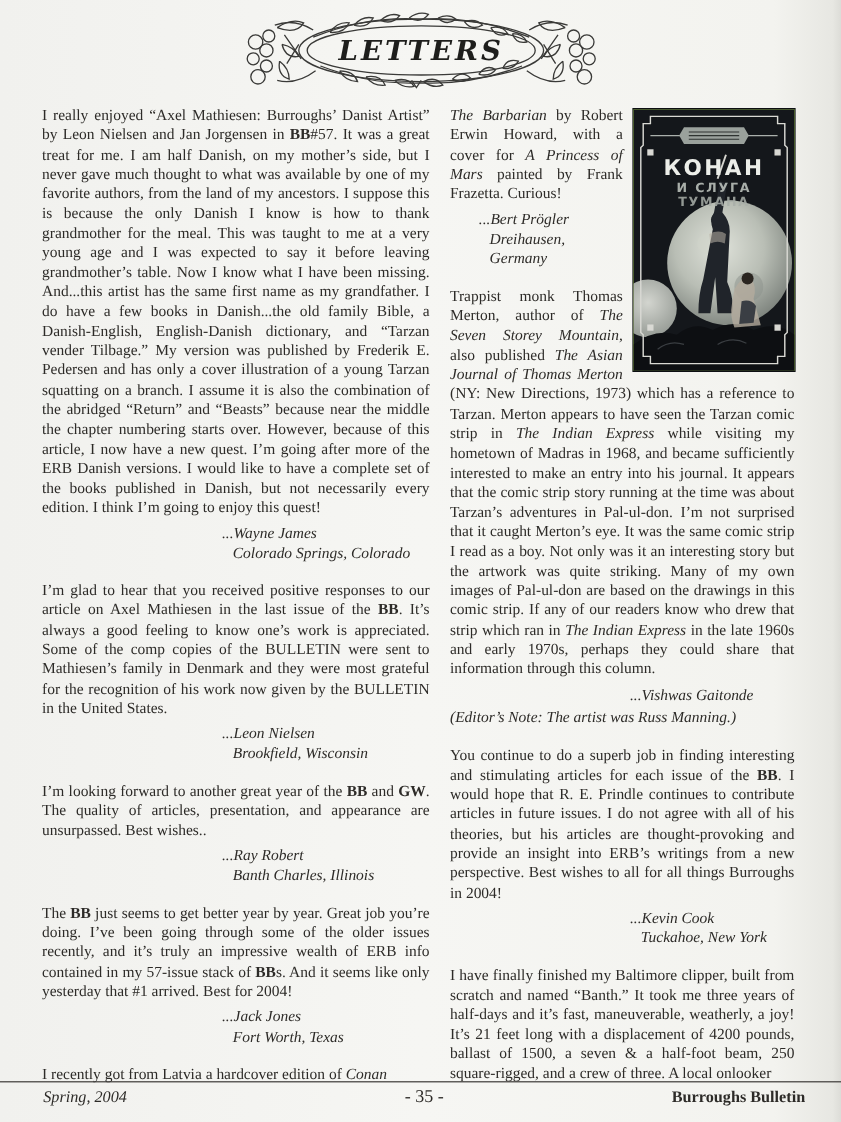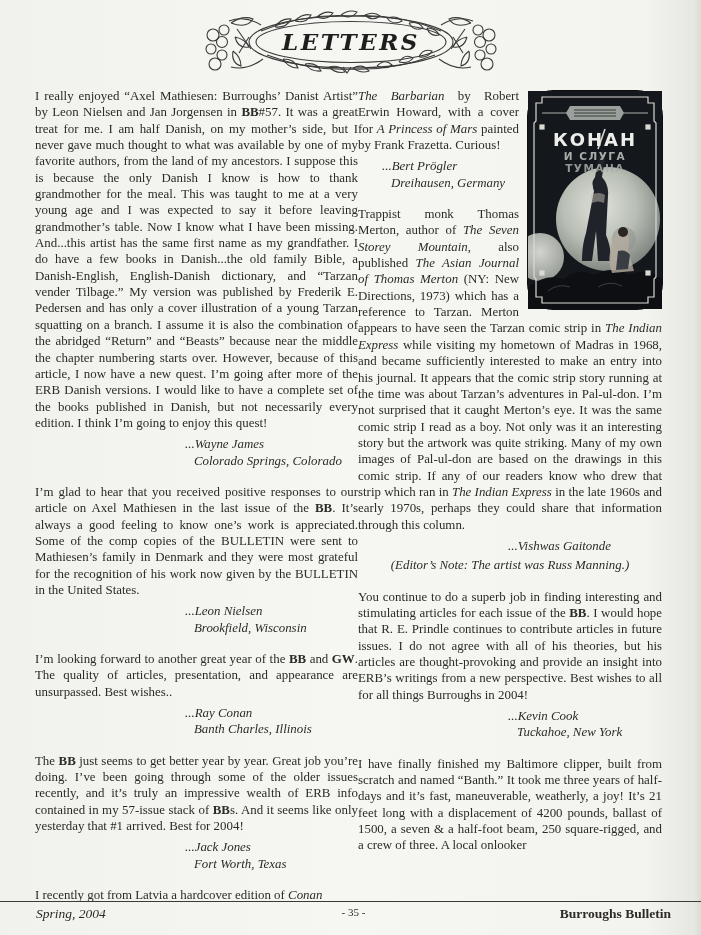--- a/index.html
+++ b/index.html
@@ -11,51 +11,51 @@
   }
   .banner{width:320px;margin:9px auto 0;display:block}
   .banner svg{display:block}
   .banner-title{
     font-family:"DejaVu Serif", serif;
     font-weight:bold;font-style:italic;
   }
   .content{
     display:flex;
     padding:13px 39px 12px 35px;
+    gap:17px;
     font-size:12.9px;line-height:16.35px;
   }
   .col-left{width:323px;flex:none}
   .col-right{flex:1;min-width:0}
   p.para{margin:15px 0 0 0;text-align:justify}
   p.para:first-child{margin-top:0}
   .col-right > p.para:nth-of-type(1){margin-top:0}
-  p.note{margin:3px 0 0 0;font-style:italic;text-align:center}
+  p.note{margin:3px 0 0 0;font-style:italic;text-align:left}
   .b{font-weight:bold}
   .i{font-style:italic}
   .sig{margin:5px 0 3px 0;font-style:italic;padding-left:150px}
   .sig.narrow{padding-left:24px}
   .sig .place{padding-left:9px}
   .cover{
     float:right;
     width:134px;height:218px;
     margin:3px 0 10px 9px;
     background:#bef264;
     box-shadow:0 0 0 1px #0d0f12;
-    border-radius:25px;
   }
   .cover svg{display:block}
   .footer{
     position:absolute;left:0;right:0;top:901px;
     border-top:1.6px solid #3c3a37;
     display:grid;grid-template-columns:1fr auto 1fr;align-items:start;
     padding:4px 30px 0 36px;
     font-size:13.5px;
   }
   .footer .season{font-style:italic;justify-self:start}
-  .footer .pageno{justify-self:center;font-size:11px}
+  .footer .pageno{justify-self:center;font-size:15px}
   .footer .pub{font-weight:bold;justify-self:end}
 </style>
 </head>
 <body>
 
 <div class="banner">
   <svg width="320" height="66" viewBox="0 0 320 66">
     <g stroke="#3a3a38" fill="none" stroke-width="1.1">
 
       <ellipse cx="160" cy="33" rx="102" ry="26"></ellipse>
@@ -107,21 +107,21 @@
         <div class="sig-line">...Wayne James</div>
         <div class="sig-line place">Colorado Springs, Colorado</div>
       </div>
       <p class="para"><span>I’m glad to hear that you received positive responses to our article on Axel Mathiesen in the last issue of the </span><span class="b">BB</span><span>. It’s always a good feeling to know one’s work is appreciated.  Some of the comp copies of the BULLETIN were sent to Mathiesen’s family in Denmark and they were most grateful for the recognition of his work now given by the BULLETIN in the United States.</span></p>
       <div class="sig">
         <div class="sig-line">...Leon Nielsen</div>
         <div class="sig-line place">Brookfield, Wisconsin</div>
       </div>
       <p class="para"><span>I’m looking forward to another great year of the </span><span class="b">BB</span><span> and </span><span class="b">GW</span><span>. The quality of articles, presentation, and appearance are unsurpassed. Best wishes..</span></p>
       <div class="sig">
-        <div class="sig-line">...Ray Conan</div>
+        <div class="sig-line">...Ray Robert</div>
         <div class="sig-line place">Banth Charles, Illinois</div>
       </div>
       <p class="para"><span>The </span><span class="b">BB</span><span> just seems to get better year by year. Great job you’re doing.  I’ve been going through some of the older issues recently, and it’s truly an impressive wealth of ERB info contained in my 57-issue stack of </span><span class="b">BB</span><span>s.  And it seems like only yesterday that #1 arrived. Best for 2004!</span></p>
       <div class="sig">
         <div class="sig-line">...Jack Jones</div>
         <div class="sig-line place">Fort Worth, Texas</div>
       </div>
       <p class="para"><span>I recently got from Latvia a hardcover edition of </span><span class="i">Conan</span></p>
     </div>
 

